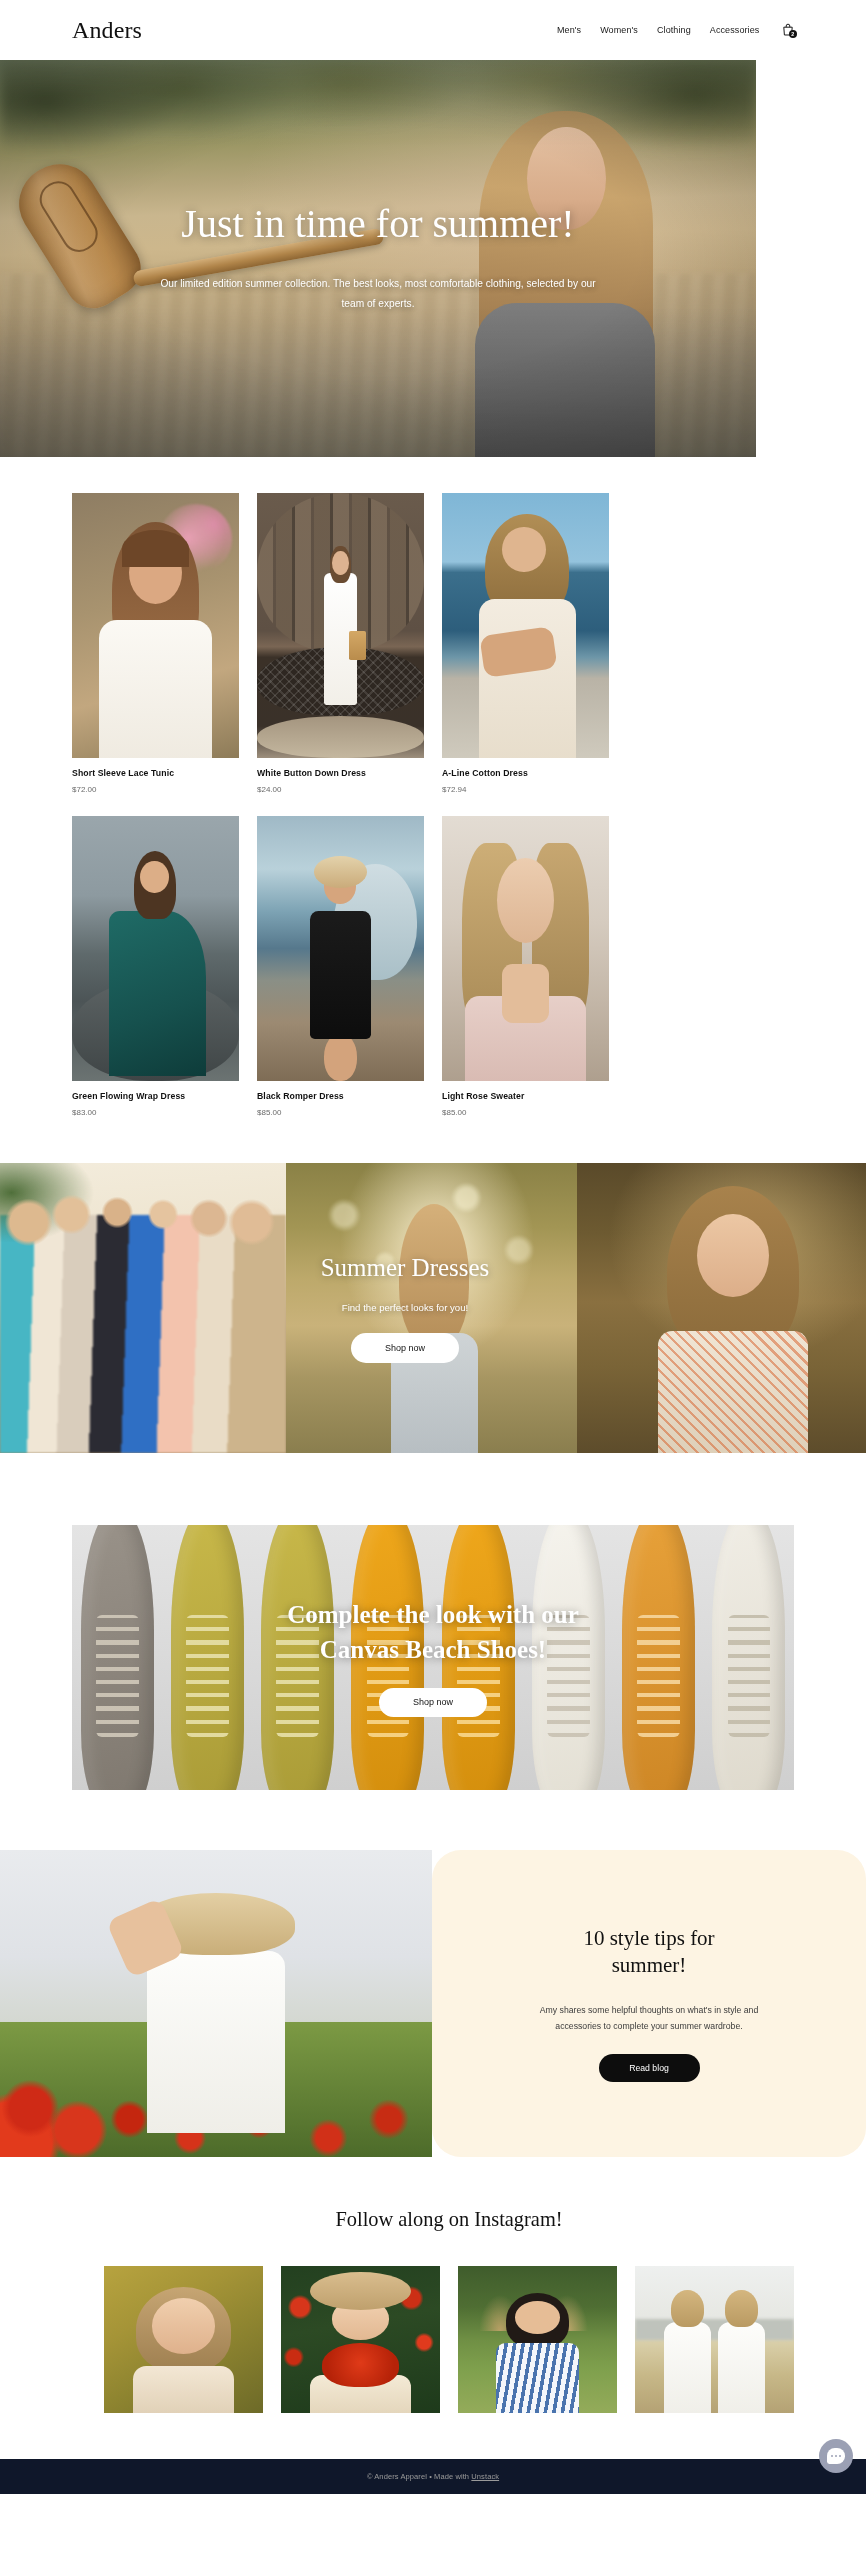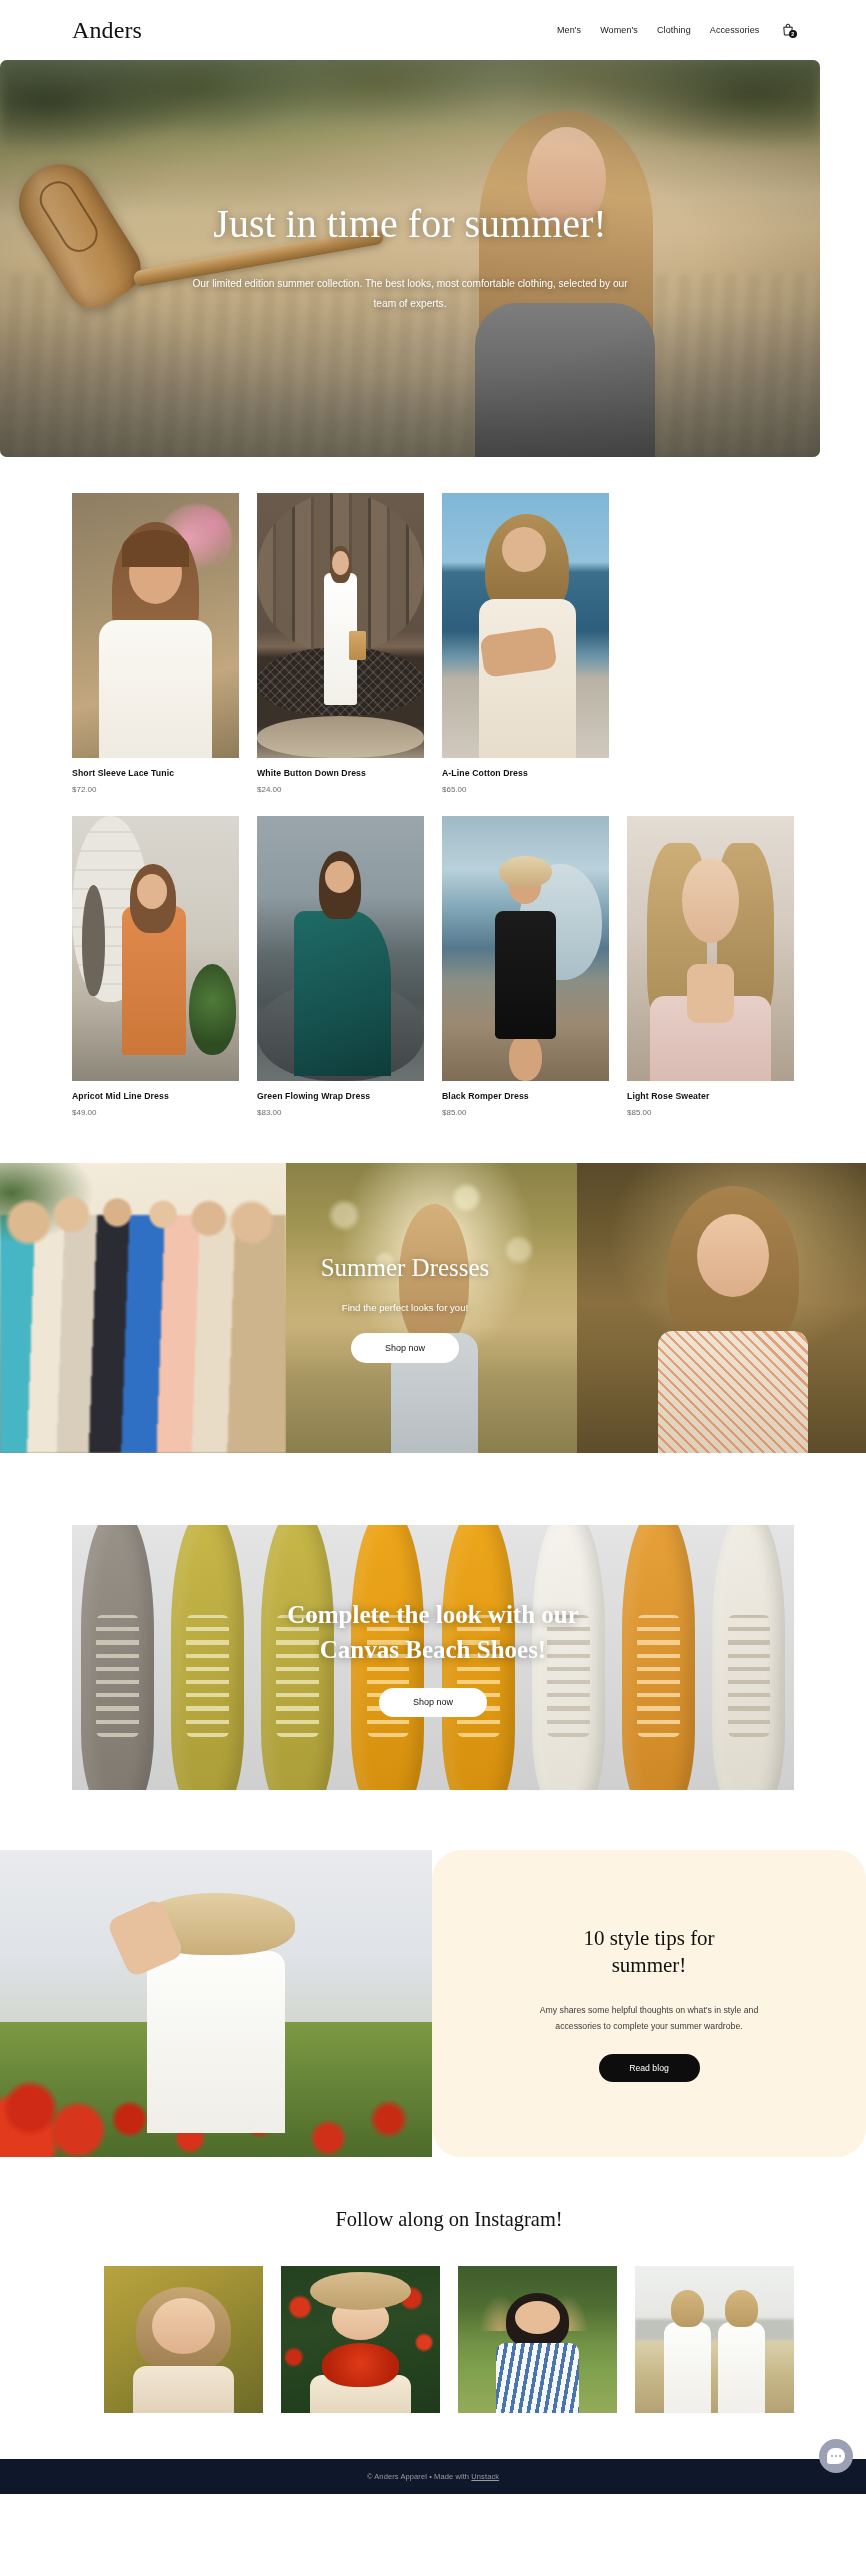--- a/index.html
+++ b/index.html
@@ -60,28 +60,27 @@
     height: 8.4px;
     border-radius: 50%;
     text-align: center;
     font-weight: 700;
   }
 
   
   .hero {
     position: relative;
     height: 397px;
-    width: 820px;
+    width: 756px;
     overflow: hidden;
     display: flex;
     flex-direction: column;
     align-items: center;
     justify-content: center;
     text-align: center;
-    border-radius: 7px;
   }
   .hero-bg {
     position: absolute; inset: 0;
     background:
       radial-gradient(ellipse 60% 85% at 68% 42%, rgba(215,190,160,.55), rgba(0,0,0,0) 62%),
       linear-gradient(178deg,
         #7d8b6b 0%, #7f8a62 9%,
         #8e9163 16%, #9c9765 22%,
         #b5a67c 31%, #c9b68e 38%,
         #cdb78c 46%, #c2ab80 55%,
@@ -726,39 +725,25 @@
     <div class="product-card">
       <div class="product-photo">
         <div class="ph p4">
             <div class="person hair"></div>
             <div class="person head"></div>
             <div class="person dress"></div>
             <div class="person arm"></div>
           </div>
       </div>
       <div class="product-name">A-Line Cotton Dress</div>
-      <div class="product-price">$65.00</div>
+      <div class="product-price">$72.94</div>
     </div>
   </div>
 
   <div class="product-row">
-    <div class="product-card">
-      <div class="product-photo">
-        <div class="ph p5">
-            <div class="person bldg"></div>
-            <div class="person door"></div>
-            <div class="person plant"></div>
-            <div class="person dress"></div>
-            <div class="person hair"></div>
-            <div class="person head"></div>
-          </div>
-      </div>
-      <div class="product-name">Apricot Mid Line Dress</div>
-      <div class="product-price">$49.00</div>
-    </div>
     <div class="product-card">
       <div class="product-photo">
         <div class="ph p6">
             <div class="person street"></div>
             <div class="person dress"></div>
             <div class="person hair"></div>
             <div class="person head"></div>
           </div>
       </div>
       <div class="product-name">Green Flowing Wrap Dress</div>

